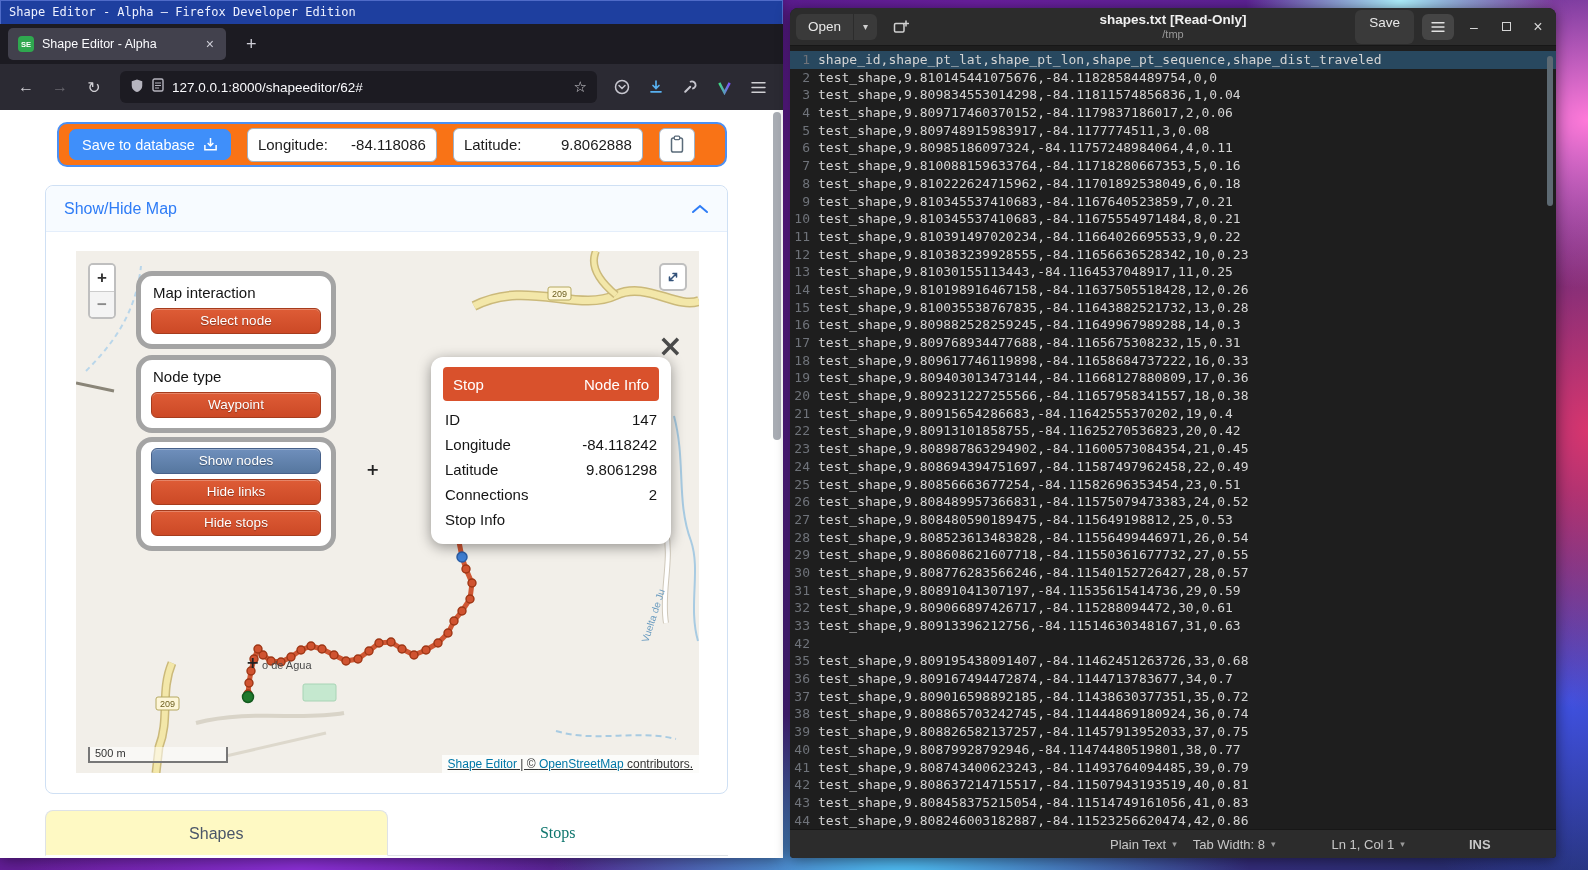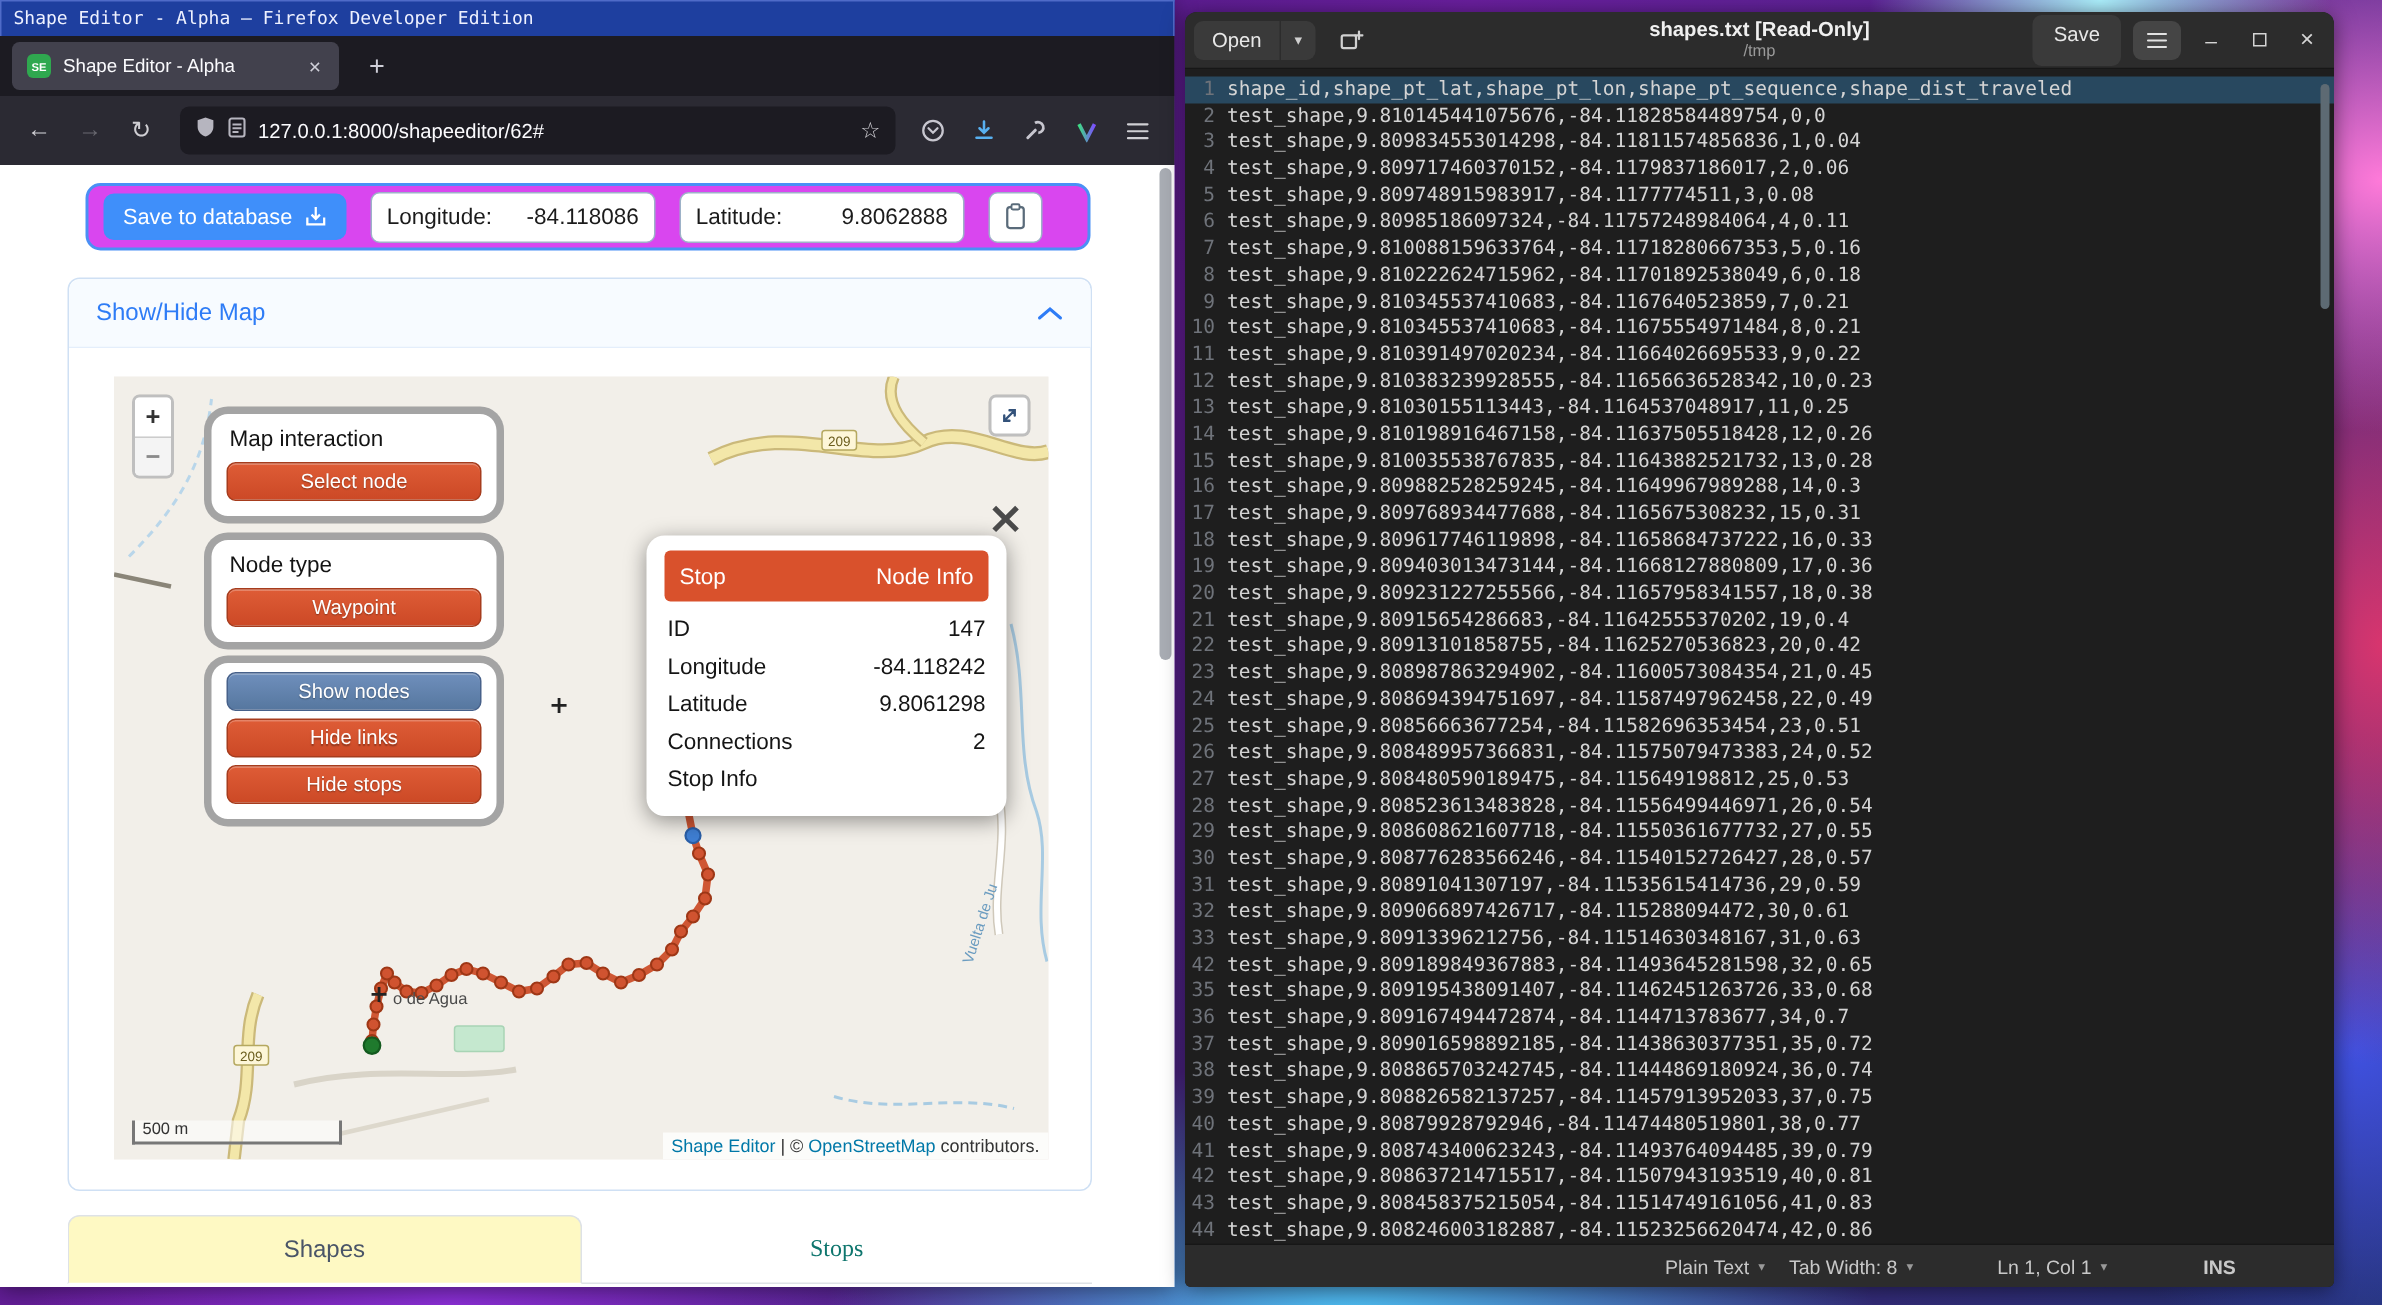--- a/index.html
+++ b/index.html
@@ -32,21 +32,21 @@
   .urlbar { flex:1; height:32px; margin:0 8px; background:#1c1b22; border-radius:6px; display:flex; align-items:center; gap:8px; padding:0 10px; }
   .url-text { flex:1; color:#fbfbfe; font-size:13.5px; white-space:nowrap; overflow:hidden; }
   .star { color:#d0cfd4; font-size:15px; }
   .ff-actions { display:flex; align-items:center; gap:4px; }
   .act-ic { width:30px; height:30px; display:flex; align-items:center; justify-content:center; border-radius:4px; }
 
   .ff-content { flex:1; background:#fff; position:relative; overflow:hidden; }
   .page-scrollbar { position:absolute; right:1px; top:0; width:10px; height:100%; }
   .page-thumb { position:absolute; right:1px; top:2px; width:8px; height:328px; background:#a9adb4; border-radius:4px; }
 
-  .top-toolbar { position:absolute; left:57px; top:12px; width:670px; height:45px; border:2px solid #4a90f5; border-radius:10px; background:#d946ef; display:flex; align-items:center; gap:16px; padding:0 10px; }
+  .top-toolbar { position:absolute; left:57px; top:12px; width:670px; height:45px; border:2px solid #4a90f5; border-radius:10px; background:#f97316; display:flex; align-items:center; gap:16px; padding:0 10px; }
   .save-db-btn { height:31px; padding:0 12px; background:#3f8ffa; border:1px solid #3f8ffa; border-radius:7px; color:#fff; font-size:14.5px; display:flex; align-items:center; gap:8px; }
   .coord-box { width:190px; height:34px; border:1px solid #9db2c8; border-radius:6px; background:#fff; display:flex; align-items:center; justify-content:space-between; padding:0 10px; font-size:15px; color:#1b1b1b; }
   .clip-btn { width:36px; height:34px; border:1px solid #9db2c8; border-radius:6px; background:#fff; display:flex; align-items:center; justify-content:center; }
 
   .map-card { position:absolute; left:45px; top:75px; width:683px; border:1px solid #cfe0f4; border-radius:8px; background:#fff; }
   .map-card-header { height:46px; background:#f7fbff; border-radius:8px 8px 0 0; border-bottom:1px solid #e4eefb; display:flex; align-items:center; justify-content:space-between; padding:0 18px; color:#2e7cf6; font-size:16px; }
   .map-card-body { padding:19px 28px 20px 30px; }
   .mapbox { position:relative; width:623px; height:522px; background:#f2efe9; overflow:hidden; }
   .mapbox svg.basemap { position:absolute; inset:0; }
 
@@ -62,21 +62,21 @@
   .bbtn { background:linear-gradient(#6f8fbc,#56779f); border:1px solid #47618a; }
   .ctl .stack > * + * { margin-top:5px; }
 
   .popup { position:absolute; left:355px; top:106px; width:240px; background:#fff; border-radius:12px; box-shadow:0 3px 14px rgba(0,0,0,.4); padding:10px 12px 12px; }
   .popup-close { position:absolute; top:-26px; right:-12px; font-size:30px; font-weight:800; color:#4a4a4a; line-height:1; font-family:"DejaVu Sans", sans-serif; }
   .popup-head { background:#d9512c; border-radius:4px; height:34px; display:flex; align-items:center; justify-content:space-between; padding:0 10px; color:#fff; font-size:15px; }
   .prow { display:flex; justify-content:space-between; font-size:15px; color:#151515; padding:4px 2px; }
   .popup-rows { margin-top:6px; }
 
   .scalebar { position:absolute; left:12px; bottom:10px; width:140px; height:16px; background:rgba(255,255,255,.55); border:2px solid #777; border-top:none; font-size:11px; color:#333; line-height:13px; padding:0 5px; }
-  .attrib { position:absolute; right:0; bottom:0; background:rgba(255,255,255,.78); padding:2px 6px; font-size:12px; color:#333; white-space:nowrap; }
+  .attrib { position:absolute; right:0; bottom:0; background:rgba(255,255,255,.78); padding:2px 6px; font-size:12px; color:#333; white-space:nowrap;text-decoration:underline; }
   .attrib .lnk { color:#0078a8; }
 
   .bottom-tabs { position:absolute; left:45px; top:700px; width:683px; height:46px; display:flex; border-bottom:1px solid #dee2e6; }
   .btab { flex:1; text-align:center; line-height:45px; font-size:16px; }
   .btab.active { background:#fef9c3; border:1px solid #dee2e6; border-bottom:1px solid #fff; border-radius:8px 8px 0 0; margin-bottom:-1px; color:#4a5568; }
   .btab.inactive { color:#0f766e;font-family:Liberation Serif, serif; }
 
   
   .ed-window { position:absolute; left:790px; top:8px; width:766px; height:850px; background:#1e1e1e; border-radius:8px 8px 4px 4px; box-shadow:0 2px 14px rgba(0,0,0,.5); }
   .ed-header { height:38px; background:#2c2c2c; border-radius:8px 8px 0 0; border-bottom:1px solid #171717; display:flex; align-items:center; padding:0 6px; gap:8px; position:relative; }
@@ -532,21 +532,20 @@
       <div class="ed-line">
         <span class="ln">32</span>
         <span class="code">test_shape,9.809066897426717,-84.115288094472,30,0.61</span>
       </div>
       <div class="ed-line">
         <span class="ln">33</span>
         <span class="code">test_shape,9.80913396212756,-84.11514630348167,31,0.63</span>
       </div>
       <div class="ed-line">
         <span class="ln">42</span>
-        <span class="code">test_shape,9.809189849367883,-84.11493645281598,32,0.65</span>
       </div>
       <div class="ed-line">
         <span class="ln">35</span>
         <span class="code">test_shape,9.809195438091407,-84.11462451263726,33,0.68</span>
       </div>
       <div class="ed-line">
         <span class="ln">36</span>
         <span class="code">test_shape,9.809167494472874,-84.1144713783677,34,0.7</span>
       </div>
       <div class="ed-line">

